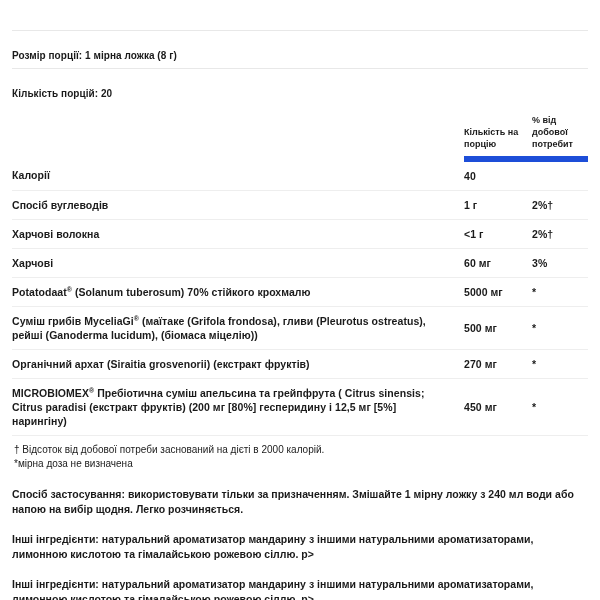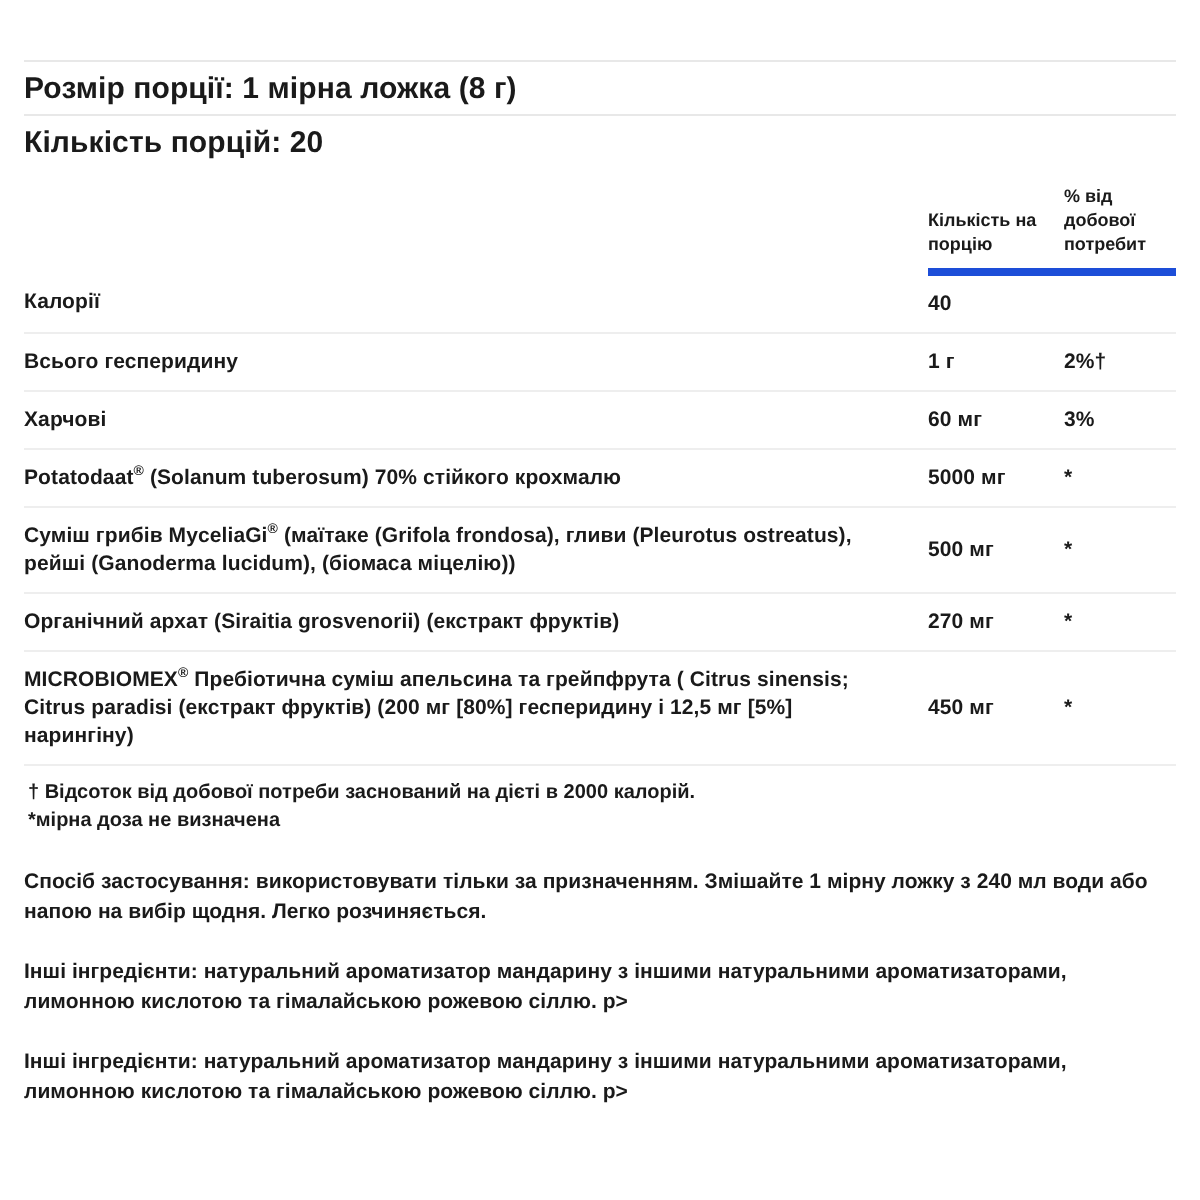--- a/index.html
+++ b/index.html
@@ -18,22 +18,22 @@
   .page {
     width: 600px;
     box-sizing: border-box;
     padding: 0 12px;
   }
   .spacer-top { height: 30px; }
 
   
   .serving-row {
     border-top: 1px solid #e8e8e8;
-    padding: 7px 0 6px 0;
-    font-size: 15px;
+    padding: 18px 0 6px 0;
+    font-size: 10px;
     font-weight: bold;
     letter-spacing: 0.05px;
     line-height: 13px;
   }
 
   
   .facts {
     width: 100%;
     border-collapse: collapse;
     table-layout: fixed;
@@ -42,21 +42,21 @@
   .facts td, .facts th {
     vertical-align: middle;
     text-align: left;
     padding: 0;
   }
   .col-name   { width: 452px; }
   .col-amount { width: 68px; }
   .col-dv     { width: 56px; }
 
   .facts thead th {
-    border-bottom: 4px solid #1d4ed8;
+    border-bottom: 6px solid #1d4ed8;
     padding: 4px 0 6px 0;
     font-size: 9px;
     font-weight: bold;
     line-height: 12px;
     vertical-align: bottom;
   }
   .facts thead th.col-name { border-bottom: none; }
 
   .facts tbody tr { border-bottom: 1px solid #eeeeee; }
   .facts tbody td {
@@ -71,21 +71,21 @@
     font-size: 7px;
     vertical-align: super;
     line-height: 0;
     font-weight: bold;
   }
 
   
   .footnotes {
     padding: 7px 0 0 2px;
     font-size: 10px;
-    font-weight: bold;
+    font-weight: normal;
     line-height: 14px;
     color: #1a1a1a;
   }
 
   
   .body-blocks { padding-top: 16px; }
   .para {
     font-size: 10.5px;
     font-weight: bold;
     line-height: 15px;
@@ -113,22 +113,27 @@
         <th class="col-dv">% від добової потребит</th>
       </tr>
     </thead>
     <tbody>
         <tr>
           <td class="col-name">Калорії</td>
           <td class="col-amount">40</td>
           <td class="col-dv"></td>
         </tr>
         <tr>
-          <td class="col-name">Всього гесперидину</td>
+          <td class="col-name">Спосіб вуглеводів</td>
           <td class="col-amount">1 г</td>
+          <td class="col-dv">2%†</td>
+        </tr>
+        <tr>
+          <td class="col-name">Харчові волокна</td>
+          <td class="col-amount">&lt;1 г</td>
           <td class="col-dv">2%†</td>
         </tr>
         <tr>
           <td class="col-name">Харчові</td>
           <td class="col-amount">60 мг</td>
           <td class="col-dv">3%</td>
         </tr>
         <tr>
           <td class="col-name">Potatodaat<span class="reg">®</span> (Solanum tuberosum) 70% стійкого крохмалю</td>
           <td class="col-amount">5000 мг</td>

